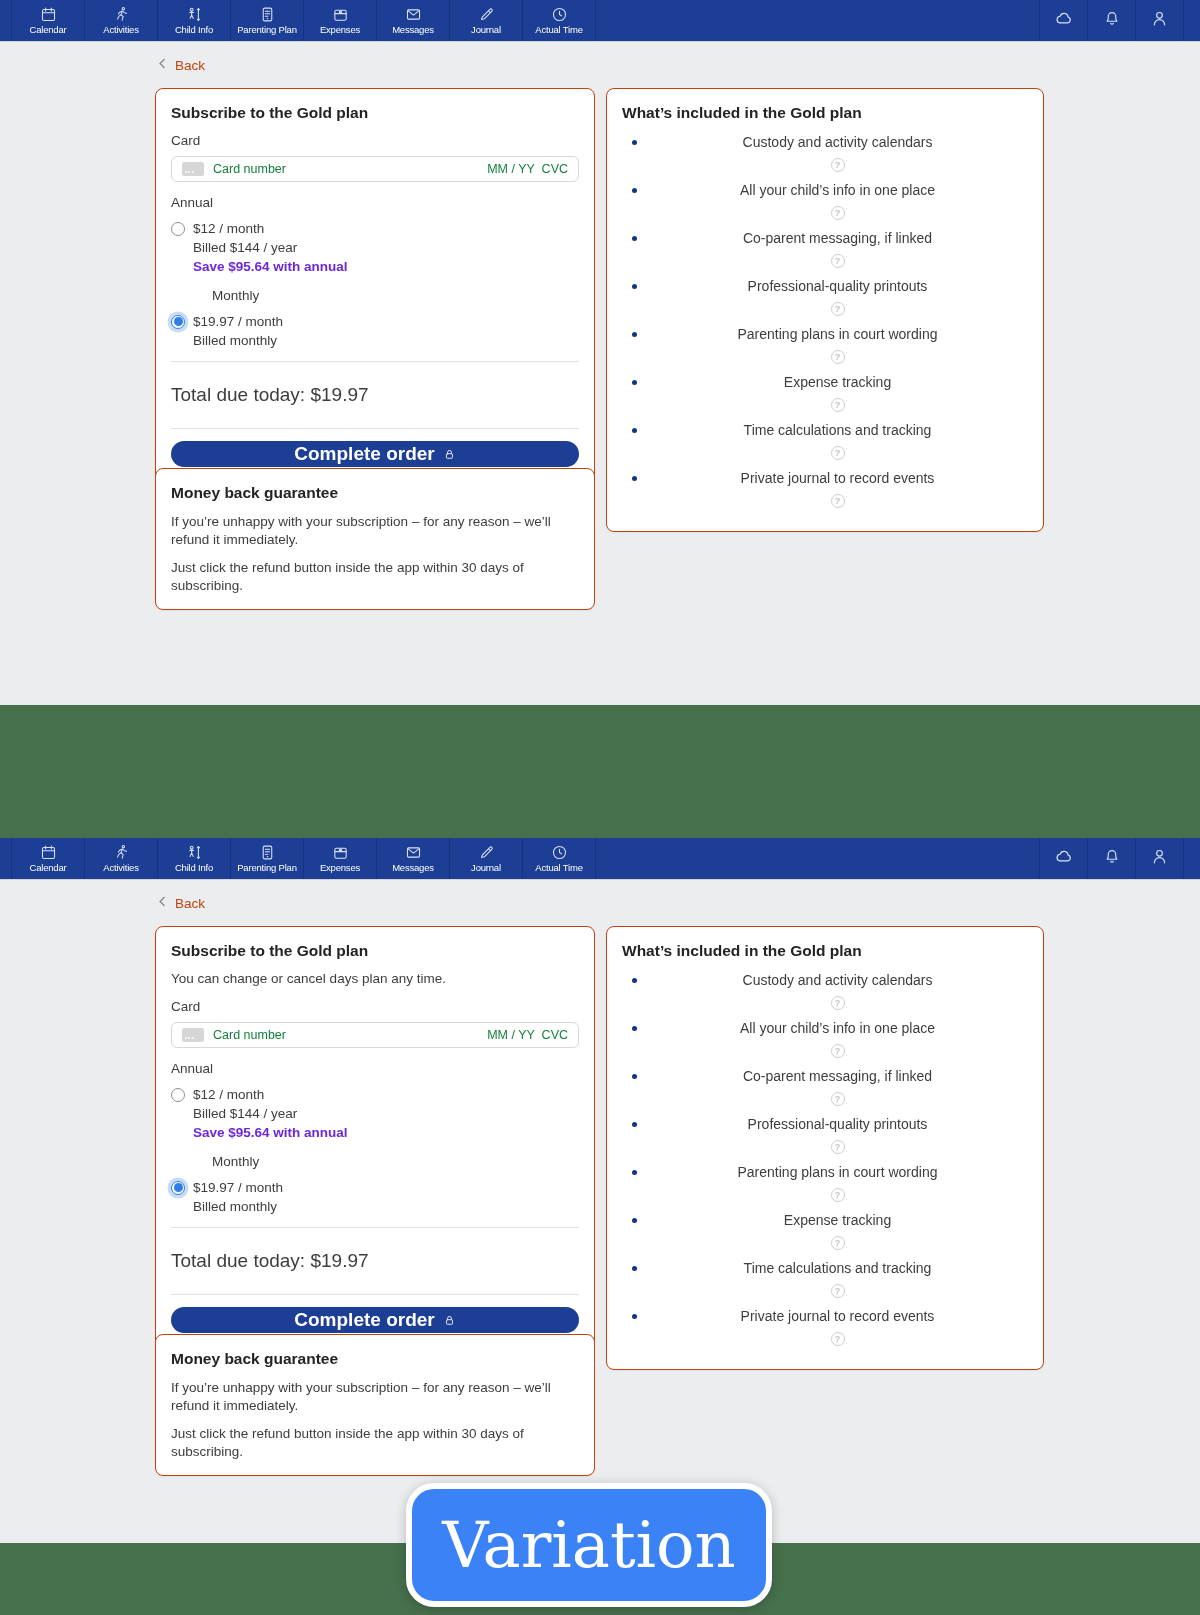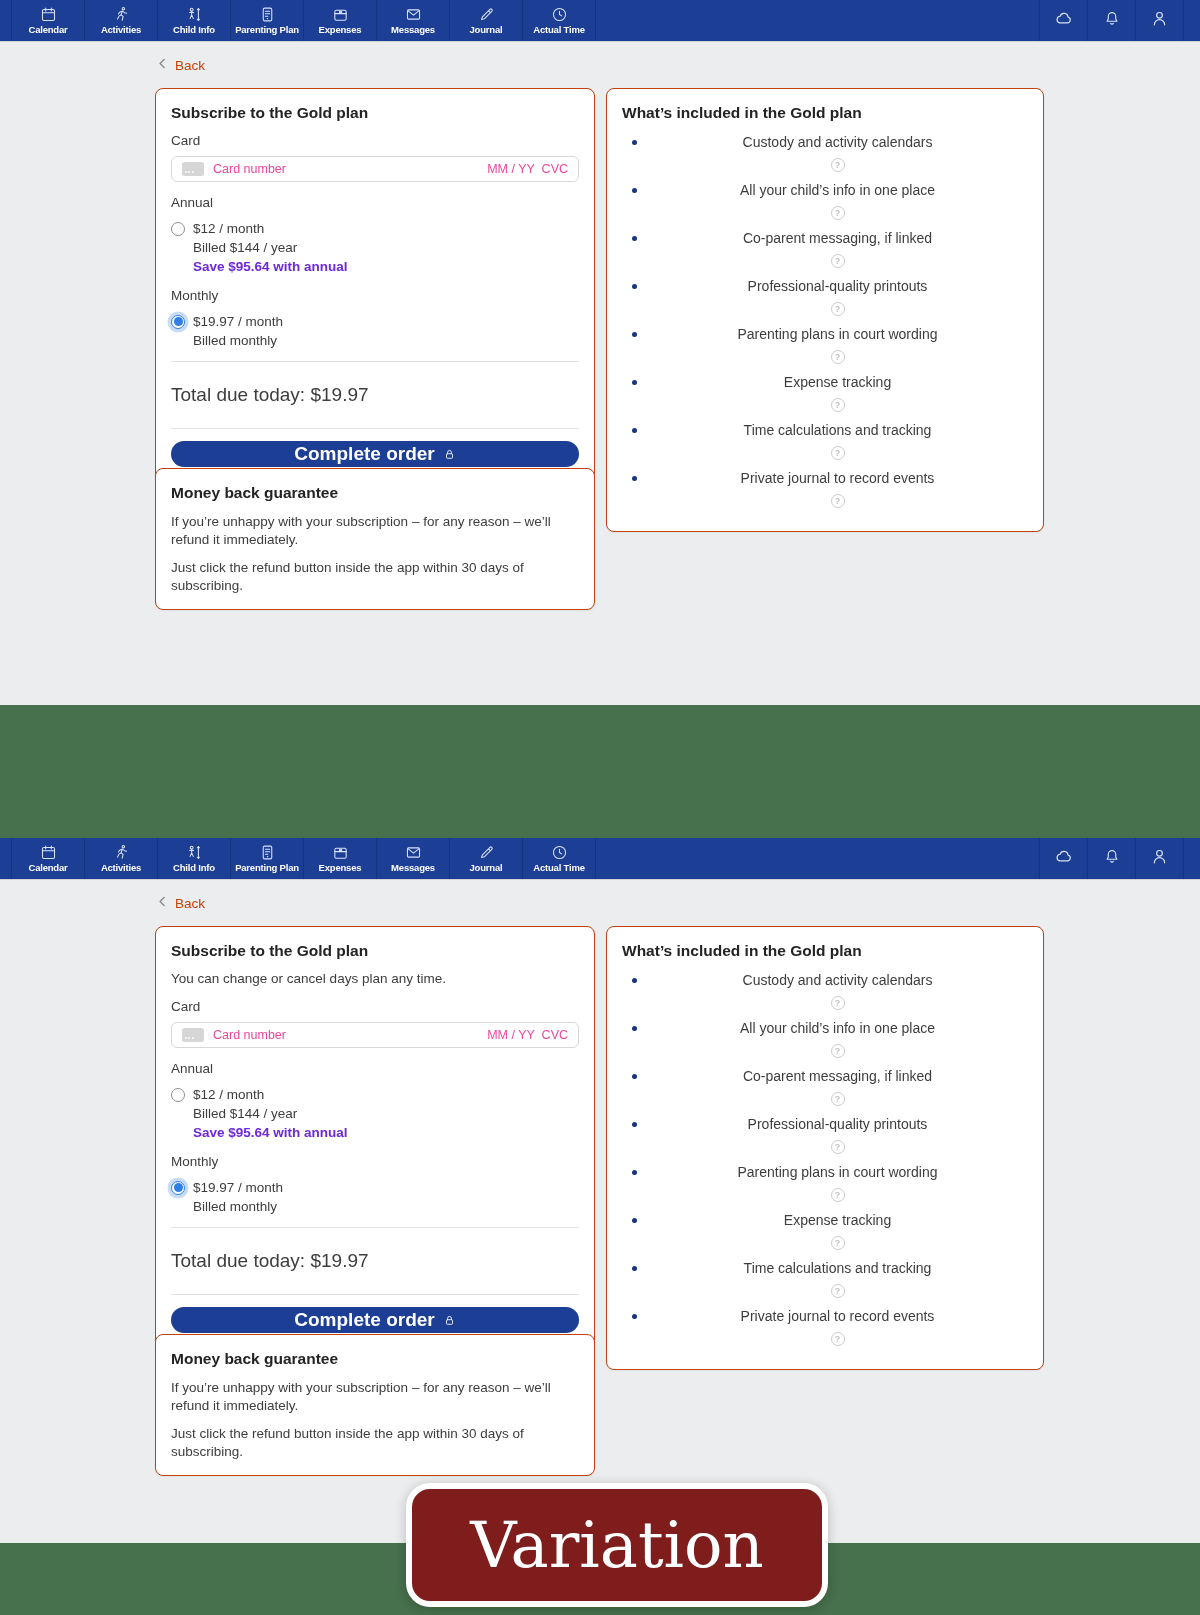--- a/index.html
+++ b/index.html
@@ -11,21 +11,21 @@
   #shot-control{top:0;}
   #shot-variation{top:838px;}
 
   
   .navbar{position:absolute;top:0;left:0;right:0;height:42px;background:#1c3e94;
           display:flex;align-items:stretch;border-bottom:1px solid #cfd2d6;box-sizing:border-box;}
   .nav-items{display:flex;margin-left:11px;border-right:1px solid #16337d;}
   .nav-item{width:72px;display:flex;flex-direction:column;align-items:center;justify-content:center;
             gap:2px;border-left:1px solid #16337d;cursor:pointer;}
   .nav-item .nav-ic{height:17px;display:flex;align-items:center;}
-  .nav-label{font-size:9.5px;font-weight:bold;color:#ffffff;line-height:1;white-space:nowrap;letter-spacing:-0.2px;}
+  .nav-label{font-size:9.5px;font-weight:normal;color:#ffffff;line-height:1;white-space:nowrap;letter-spacing:-0.2px;}
   .nav-right{margin-left:auto;display:flex;margin-right:16px;border-right:1px solid #16337d;}
   .nav-tile{width:47px;display:flex;align-items:center;justify-content:center;
             border-left:1px solid #16337d;cursor:pointer;}
 
   
   .back{position:absolute;top:57px;left:156px;display:flex;align-items:center;gap:6px;
         color:#c2410c;font-size:13.5px;cursor:pointer;text-decoration:none;}
 
   
   .card{position:absolute;background:#fff;border:1px solid #c2410c;border-radius:8px;
@@ -39,25 +39,25 @@
 
   .card-title{font-size:15.5px;font-weight:bold;color:#232323;margin:0 0 11px;line-height:19px;}
   .change-note{font-size:13.5px;margin:0 0 12px;line-height:16px;}
   .field-label{font-size:13.5px;margin:0 0 7px;line-height:16px;}
 
   .card-input{height:24px;border:1px solid #d8d8dc;border-radius:6px;background:#fff;
               display:flex;align-items:center;gap:9px;padding:0 10px;margin-bottom:13px;cursor:text;}
   .cc-icon{width:22px;height:14px;background:#d6d6d6;border-radius:2.5px;position:relative;flex:none;}
   .cc-icon::after{content:"";position:absolute;left:3px;bottom:3px;width:10px;height:2px;
       background:repeating-linear-gradient(90deg,#f3f3f3 0 2px,transparent 2px 3.5px);}
-  .ph{color:#ec4899;font-size:12.5px;}
+  .ph{color:#15803d;font-size:12.5px;}
   .ph-right{margin-left:auto;white-space:pre;}
 
   .group-label{font-size:13.5px;margin:0 0 8px;line-height:16px;}
-  .group-label.second{margin-top:12px;}
+  .group-label.second{margin-top:12px;margin-left:41px;}
   .radio-row{display:flex;align-items:center;gap:8px;font-size:13.5px;height:19px;cursor:pointer;}
   .radio{width:14px;height:14px;border:1.5px solid #8f8f93;border-radius:50%;
          box-sizing:border-box;background:#fff;position:relative;flex:none;}
   .radio.checked{border-color:#2e7ee5;box-shadow:0 0 0 3.5px rgba(110,160,235,.38);}
   .radio.checked::after{content:"";position:absolute;inset:1.5px;border-radius:50%;background:#2e7ee5;}
   .sub-line{font-size:13.5px;line-height:19px;margin-left:22px;}
   .save-line{color:#6d28d9;font-weight:bold;}
 
   .rule{border:none;border-top:1px solid #e3e3e5;margin:11px 0 0;}
   .total{font-size:19px;line-height:18px;margin:24px 0;}
@@ -80,22 +80,22 @@
 
   
   .badge{position:absolute;display:flex;align-items:center;justify-content:center;
          border:6px solid #ffffff;border-radius:28px;box-sizing:border-box;
          font-family:"DejaVu Serif","Liberation Serif",serif;
          box-shadow:0 2px 12px rgba(0,0,0,.22);}
   .badge-control{left:426px;top:643px;width:344px;height:136px;background:#d7d7d7;color:#141414;
          font-size:64px;
          background-image:radial-gradient(rgba(150,150,150,.22) 1px,transparent 1.2px);
          background-size:7px 7px;}
-  .badge-variation{left:406px;top:1483px;width:422px;height:124px;background:#7f1d1d;color:#ffffff;
-         font-size:64px;border-radius:24px;}
+  .badge-variation{left:406px;top:1483px;width:366px;height:124px;background:#3b82f6;color:#ffffff;
+         font-size:64px;}
 </style>
 </head>
 <body>
 
 <div class="canvas">
 
   <section class="shot" id="shot-control">
     <header class="navbar">
       <div class="nav-items">
         <div class="nav-item">

